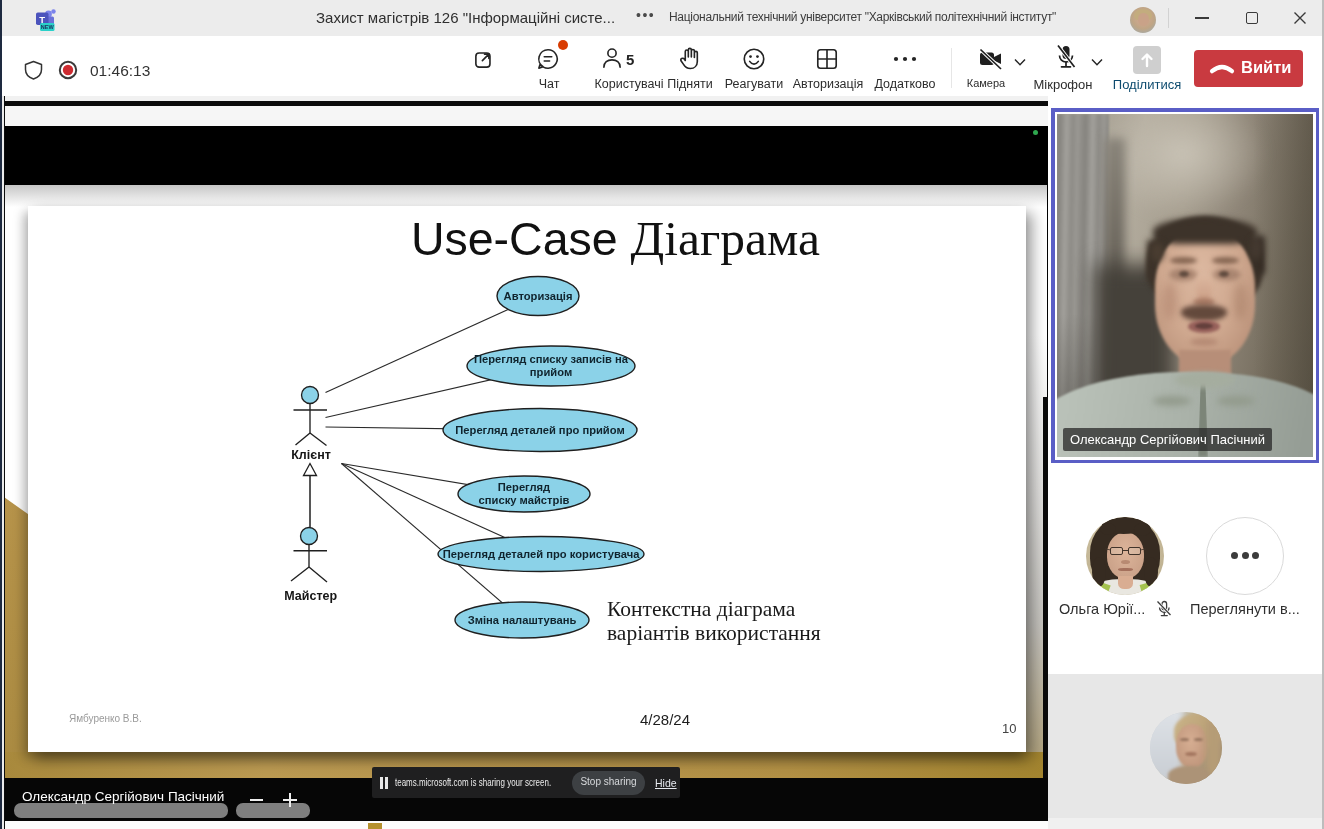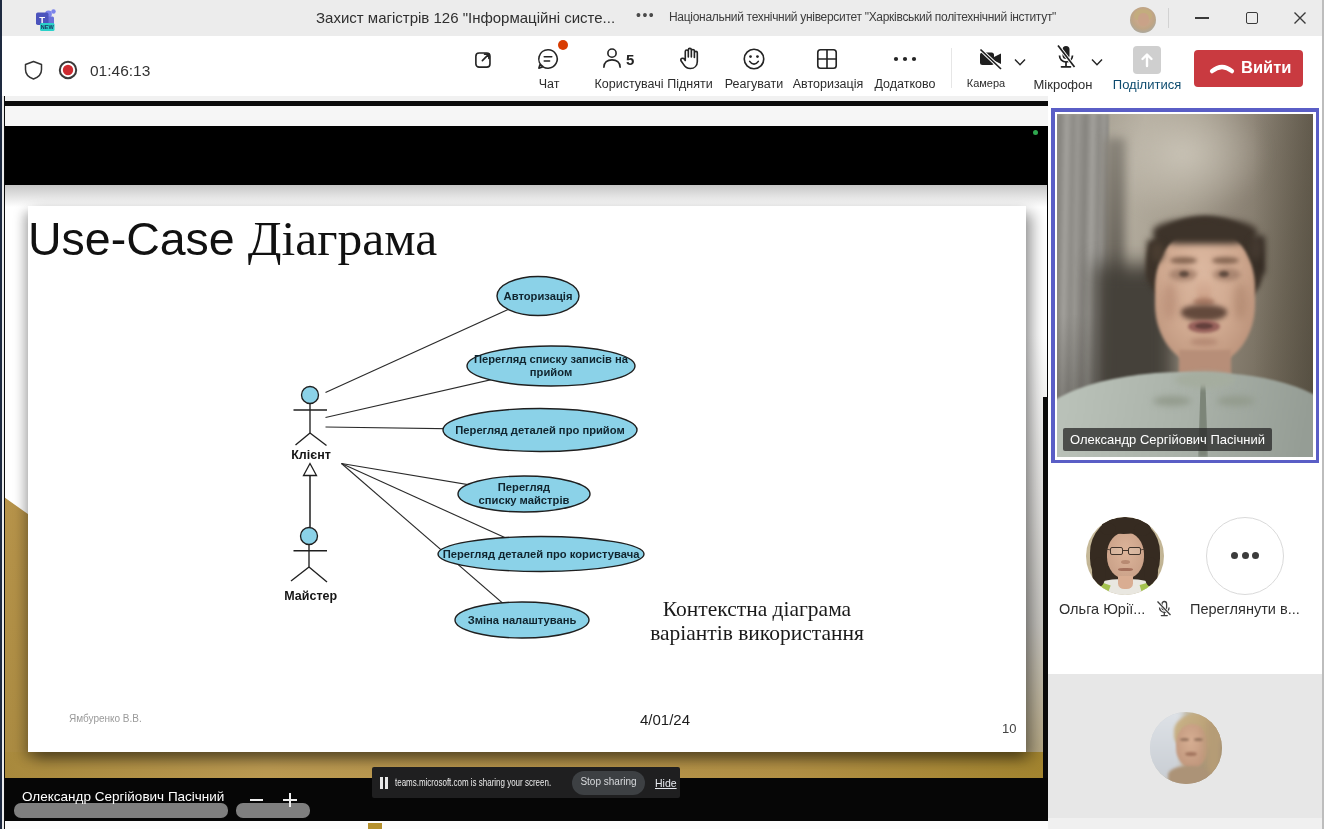--- a/index.html
+++ b/index.html
@@ -141,21 +141,21 @@
     <div class="ab" style="left:0;top:10px;width:1048px;height:20px;background:#f6f6f6;"></div>
     <div class="ab" style="left:1033px;top:34px;width:5px;height:5px;border-radius:50%;background:#2fa84f;"></div>
 
     <div class="ab" id="pres" style="left:5px;top:89px;width:1042px;height:593px;background:#fff;overflow:hidden;">
       <div class="ab" style="left:0;top:0;width:1042px;height:22px;background:linear-gradient(#c6c6c6,#ffffff);"></div>
       <div class="ab" style="left:1021px;top:150px;width:21px;height:443px;background:linear-gradient(#ffffff 0%,#e2e1df 35%,#c6c4bf 65%,#b0a077 100%);"></div>
       <div class="ab" style="left:0;top:310px;width:24px;height:283px;background:linear-gradient(#b6934a,#a98a41);clip-path:polygon(0 1%,100% 7%,100% 100%,0 100%);"></div>
       <div class="ab" style="left:0;top:567px;width:1042px;height:26px;background:linear-gradient(90deg,#a8893c,#bb9a52 25%,#b29045 75%,#a2842f);"></div>
 
       <div class="ab" id="slide" style="left:23px;top:21px;width:998px;height:546px;background:#fff;box-shadow:-5px 6px 10px rgba(0,0,0,0.22),6px 7px 14px rgba(0,0,0,0.40);">
-        <div class="ab" style="left:0;top:4px;width:792px;text-align:left;white-space:nowrap;"><span style="font-family:'Liberation Sans',sans-serif;font-size:46.5px;color:#111;">Use-Case </span><span style="font-family:'Liberation Serif',serif;font-size:49.5px;color:#111;">Діаграма</span></div>
+        <div class="ab" style="left:0;top:4px;width:792px;text-align:right;white-space:nowrap;"><span style="font-family:'Liberation Sans',sans-serif;font-size:46.5px;color:#111;">Use-Case </span><span style="font-family:'Liberation Serif',serif;font-size:49.5px;color:#111;">Діаграма</span></div>
 
         <svg class="ab" style="left:0;top:0;" width="998" height="546" viewBox="0 0 998 546">
           <g stroke="#2a2a2a" stroke-width="1.1" fill="none">
             <line x1="297.5" y1="186.5" x2="510" y2="90"></line>
             <line x1="297.5" y1="211.5" x2="523" y2="160"></line>
             <line x1="297.5" y1="221" x2="512" y2="224"></line>
             <line x1="313.5" y1="257.5" x2="496" y2="288"></line>
             <line x1="313.5" y1="257.5" x2="513" y2="348"></line>
             <line x1="313.5" y1="257.5" x2="494" y2="414"></line>
           </g>
@@ -195,23 +195,23 @@
             <line x1="265.5" y1="344.7" x2="299" y2="344.7"></line>
             <line x1="281" y1="361" x2="263" y2="375"></line>
             <line x1="281" y1="361" x2="299" y2="376"></line>
           </g>
           <g font-family="Liberation Sans" font-size="12.5" font-weight="bold" fill="#161616" text-anchor="middle">
             <text x="283" y="253">Клієнт</text>
             <text x="282.7" y="393.5">Майстер</text>
           </g>
         </svg>
 
-        <div class="ab" style="left:579px;top:392px;width:300px;text-align:center;font-family:'Liberation Serif',serif;font-size:21.5px;line-height:23.5px;color:#1a1a1a;">Контекстна діаграма<br>варіантів використання</div>
+        <div class="ab" style="left:579px;top:392px;width:300px;font-family:'Liberation Serif',serif;font-size:21.5px;line-height:23.5px;color:#1a1a1a;">Контекстна діаграма<br>варіантів використання</div>
         <div class="ab" style="left:41px;top:507px;font-size:10px;color:#9a9a9a;">Ямбуренко В.В.</div>
-        <div class="ab" style="left:612px;top:505px;font-size:15px;color:#1d1d1d;">4/01/24</div>
+        <div class="ab" style="left:612px;top:505px;font-size:15px;color:#1d1d1d;">4/28/24</div>
         <div class="ab" style="left:974px;top:515px;font-size:13px;color:#444;">10</div>
       </div>
     </div>
 
     <div class="ab" style="left:1043px;top:301px;width:5px;height:381px;background:#0a0a0a;"></div>
 
     <div class="ab" style="left:0;top:682px;width:1048px;height:43px;background:#060606;">
       <div class="ab" style="left:14px;top:25px;width:214px;height:15px;border-radius:7px;background:rgba(138,138,138,0.92);"></div>
       <div class="ab" style="left:236px;top:25px;width:74px;height:15px;border-radius:7px;background:rgba(138,138,138,0.92);"></div>
       <div class="ab" style="left:22px;top:11px;font-size:13.5px;color:#fff;white-space:nowrap;">Олександр Сергійович Пасічний</div>

